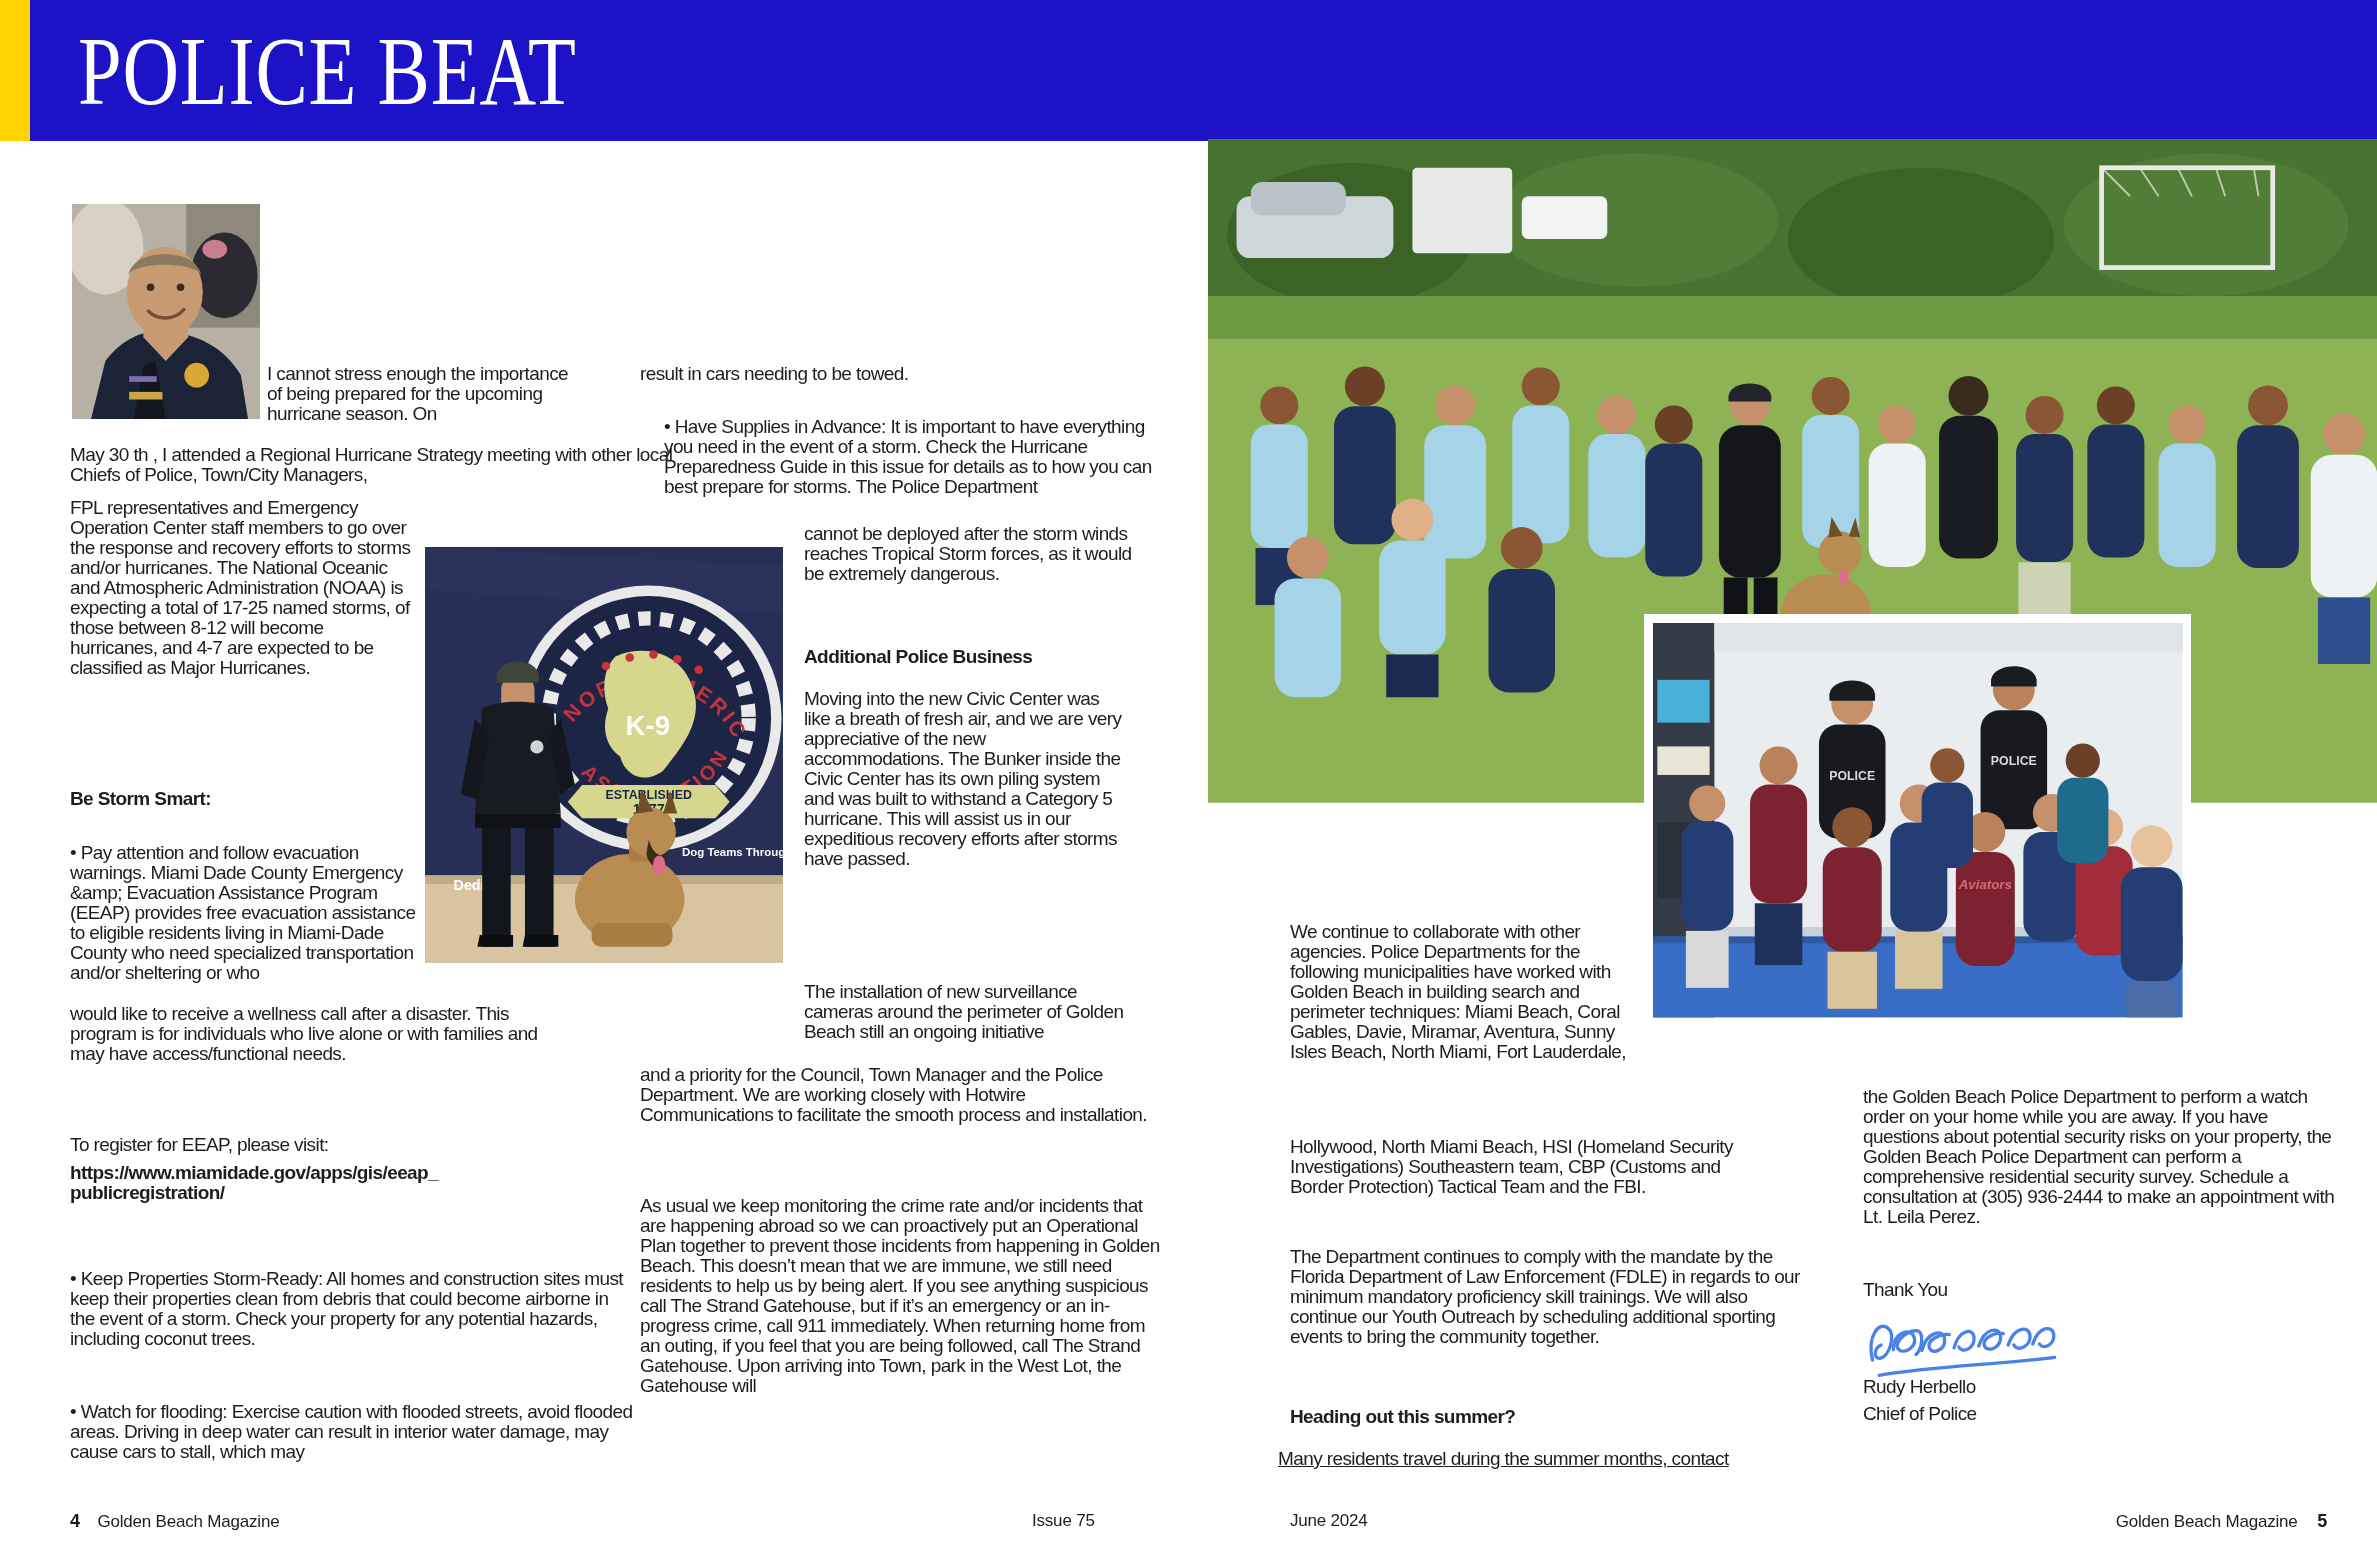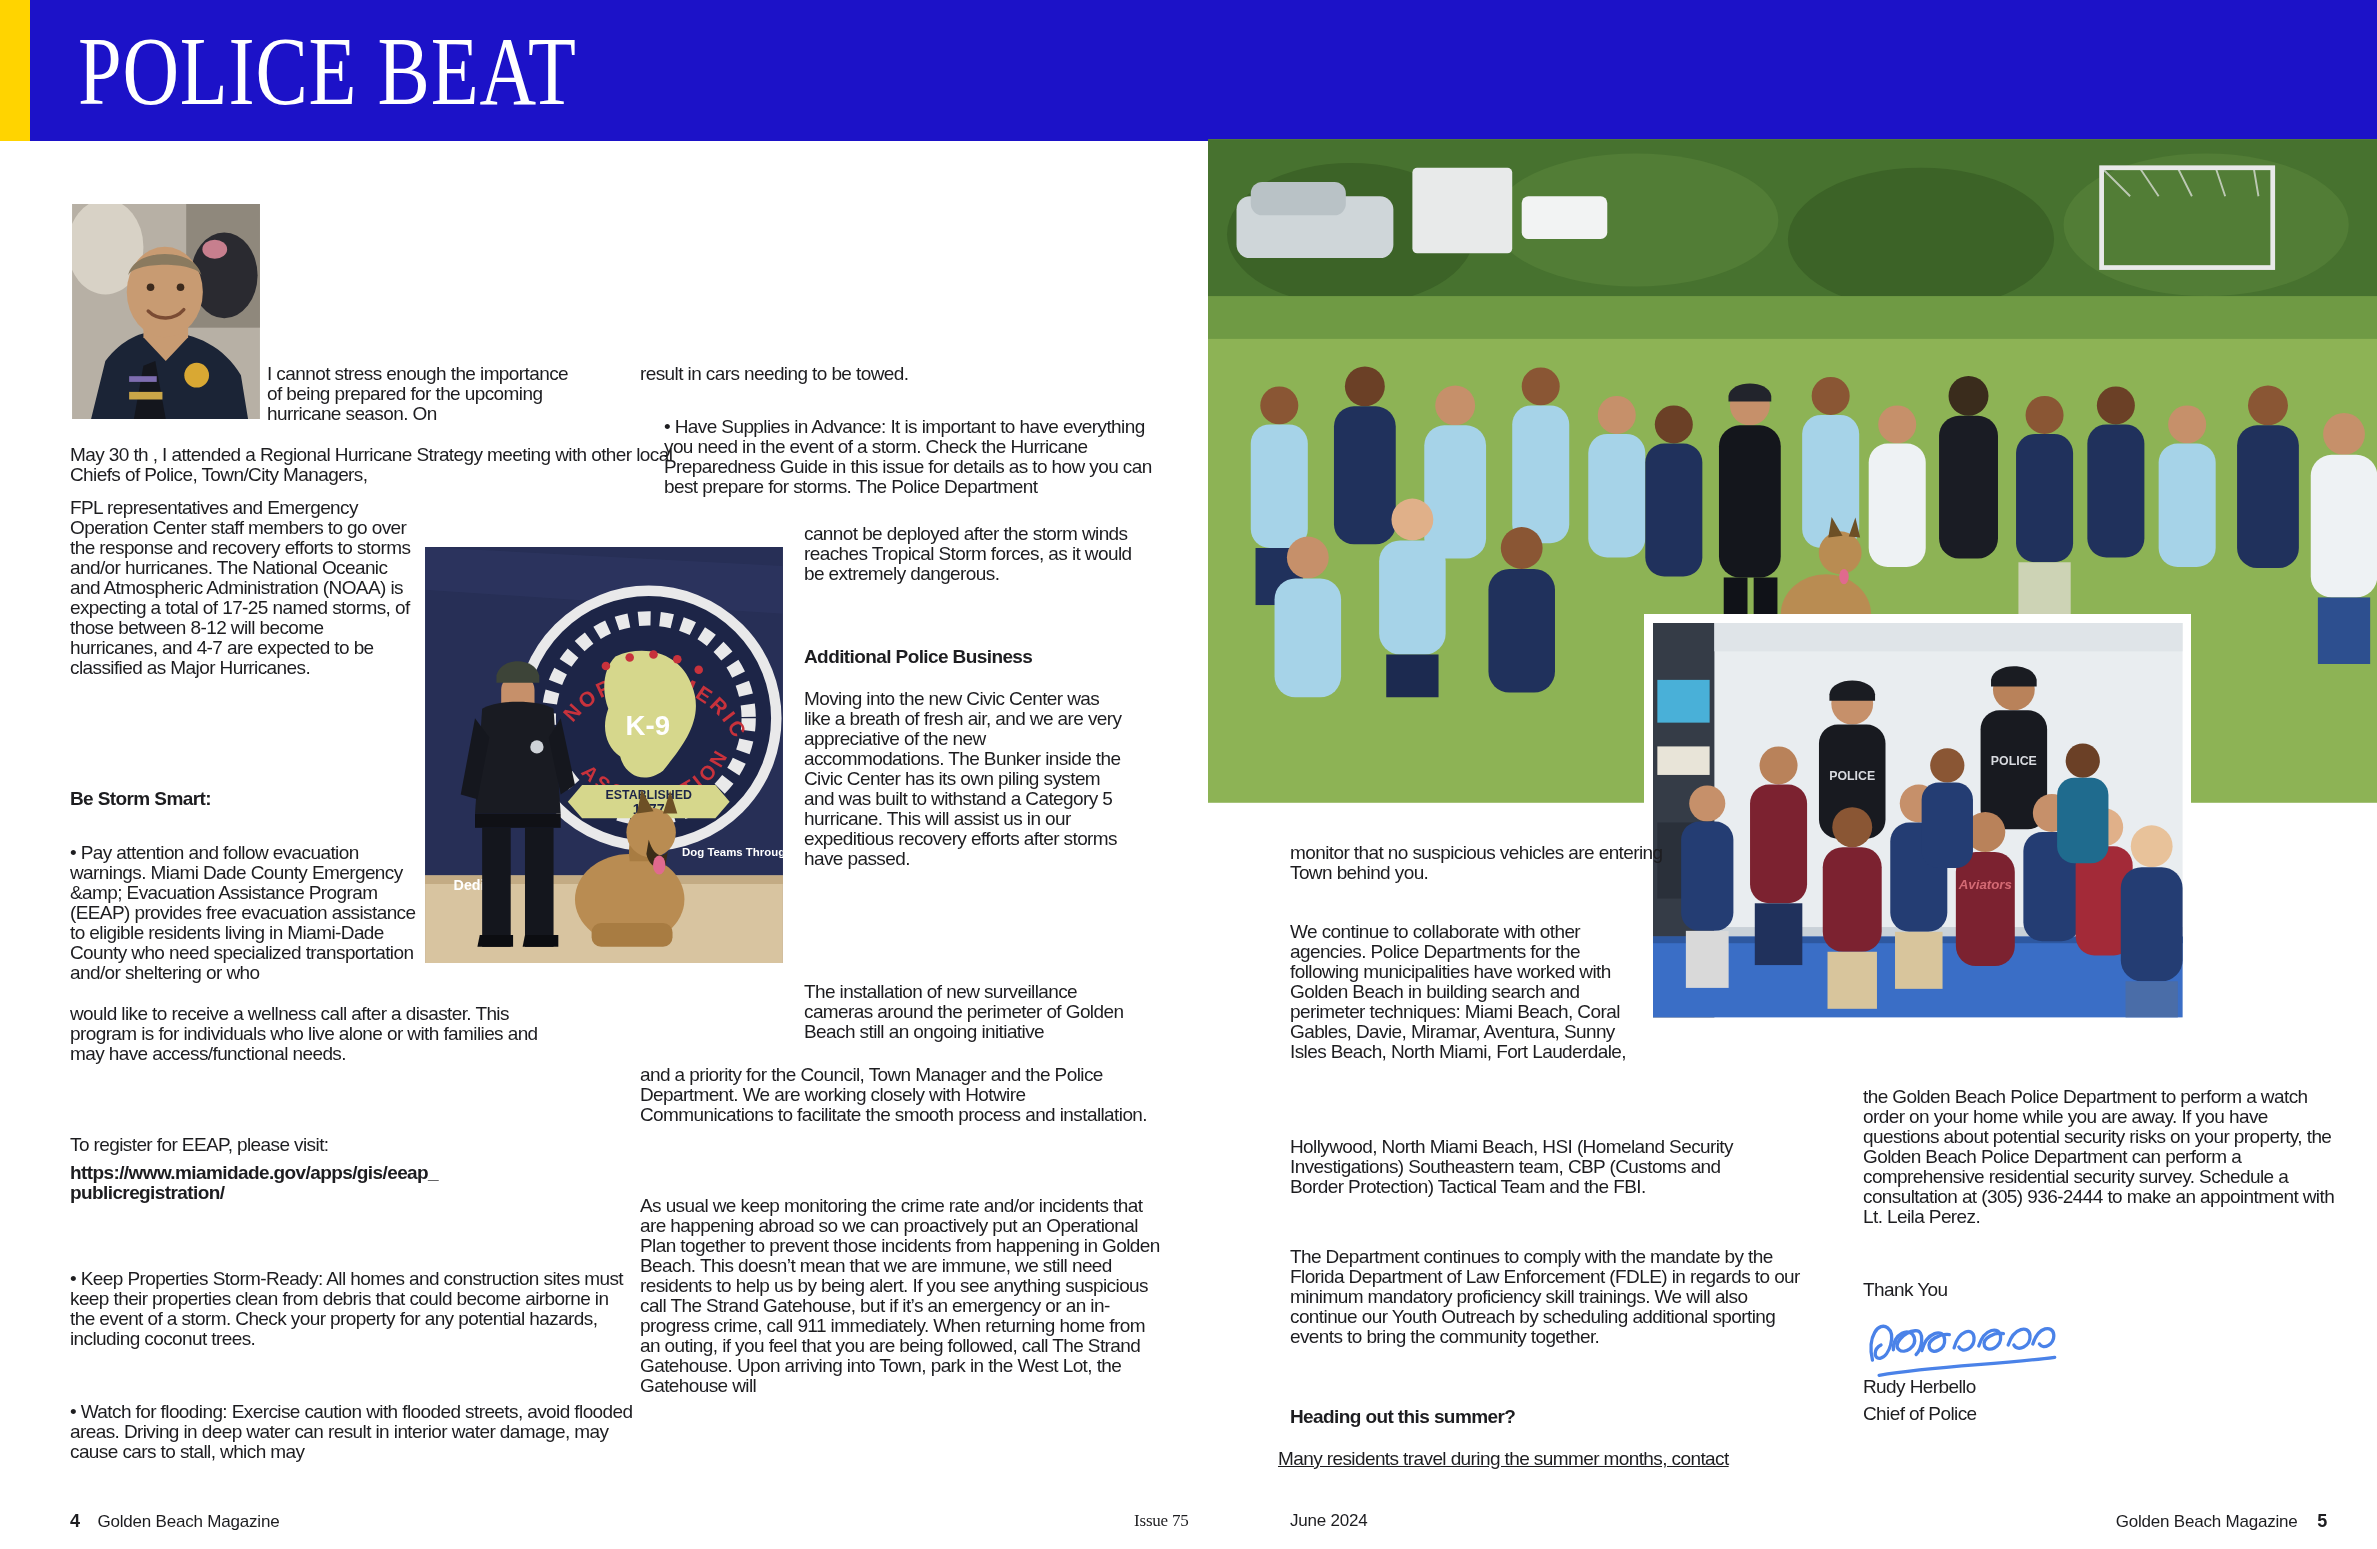--- a/index.html
+++ b/index.html
@@ -304,21 +304,20 @@
           <circle cx="620" cy="300" r="36" fill="#8a5634"></circle>
           <rect x="566" y="336" width="108" height="180" rx="36" fill="#243d73"></rect>
         </g>
       <g>
           <circle cx="905" cy="290" r="36" fill="#6b4026"></circle>
           <rect x="851" y="326" width="108" height="180" rx="36" fill="#1f6b8e"></rect>
         </g>
     </g>
   </svg>
 
-  <div class="abs t" style="left:1290px;top:843px;width:390px;">monitor that no suspicious vehicles are entering Town behind you.</div>
   <div class="abs t" style="left:1290px;top:922px;width:354px;">We continue to collaborate with other agencies. Police Departments for the following municipalities have worked with Golden Beach in building search and perimeter techniques: Miami Beach, Coral Gables, Davie, Miramar, Aventura, Sunny Isles Beach, North Miami, Fort Lauderdale,</div>
   <div class="abs t" style="left:1290px;top:1137px;width:480px;">Hollywood, North Miami Beach, HSI (Homeland Security Investigations) Southeastern team, CBP (Customs and Border Protection) Tactical Team and the FBI.</div>
   <div class="abs t" style="left:1290px;top:1247px;width:511px;">The Department continues to comply with the mandate by the Florida Department of Law Enforcement (FDLE) in regards to our minimum mandatory proficiency skill trainings. We will also continue our Youth Outreach by scheduling additional sporting events to bring the community together.</div>
   <div class="abs t b" style="left:1290px;top:1407px;width:380px;">Heading out this summer?</div>
   <div class="abs t" style="left:1278px;top:1449px;width:511px;text-decoration:underline;">Many residents travel during the summer months, contact</div>
 
   <div class="abs t" style="left:1863px;top:1087px;width:478px;">the Golden Beach Police Department to perform a watch order on your home while you are away. If you have questions about potential security risks on your property, the Golden Beach Police Department can perform a comprehensive residential security survey. Schedule a consultation at (305) 936-2444 to make an appointment with Lt. Leila Perez.</div>
   <div class="abs t" style="left:1863px;top:1280px;width:238px;">Thank You</div>
 
   <svg class="abs" style="left:1863px;top:1304px;" width="204" height="81" viewBox="0 0 430 170">
@@ -335,21 +334,21 @@
   </svg>
 
   <div class="abs t" style="left:1863px;top:1377px;width:285px;">Rudy Herbello</div>
   <div class="abs t" style="left:1863px;top:1404px;width:285px;">Chief of Police</div>
 
   <div class="abs foot" style="left:70px;top:1511px;">
     <span class="num">4</span>
     <span style="display:inline-block;width:8.6px;"></span>
     <span>Golden Beach Magazine</span>
   </div>
-  <div class="abs foot" style="left:1134px;top:1511px;font-family:Liberation Serif, serif;">Issue 75</div>
+  <div class="abs foot" style="left:1032px;top:1511px;">Issue 75</div>
   <div class="abs foot" style="left:1290px;top:1511px;">June 2024</div>
   <div class="abs foot" style="left:1852px;top:1511px;width:475px;text-align:right;">
     <span>Golden Beach Magazine</span>
     <span style="display:inline-block;width:10.5px;"></span>
     <span class="num">5</span>
   </div>
 
 </div>
 
 

